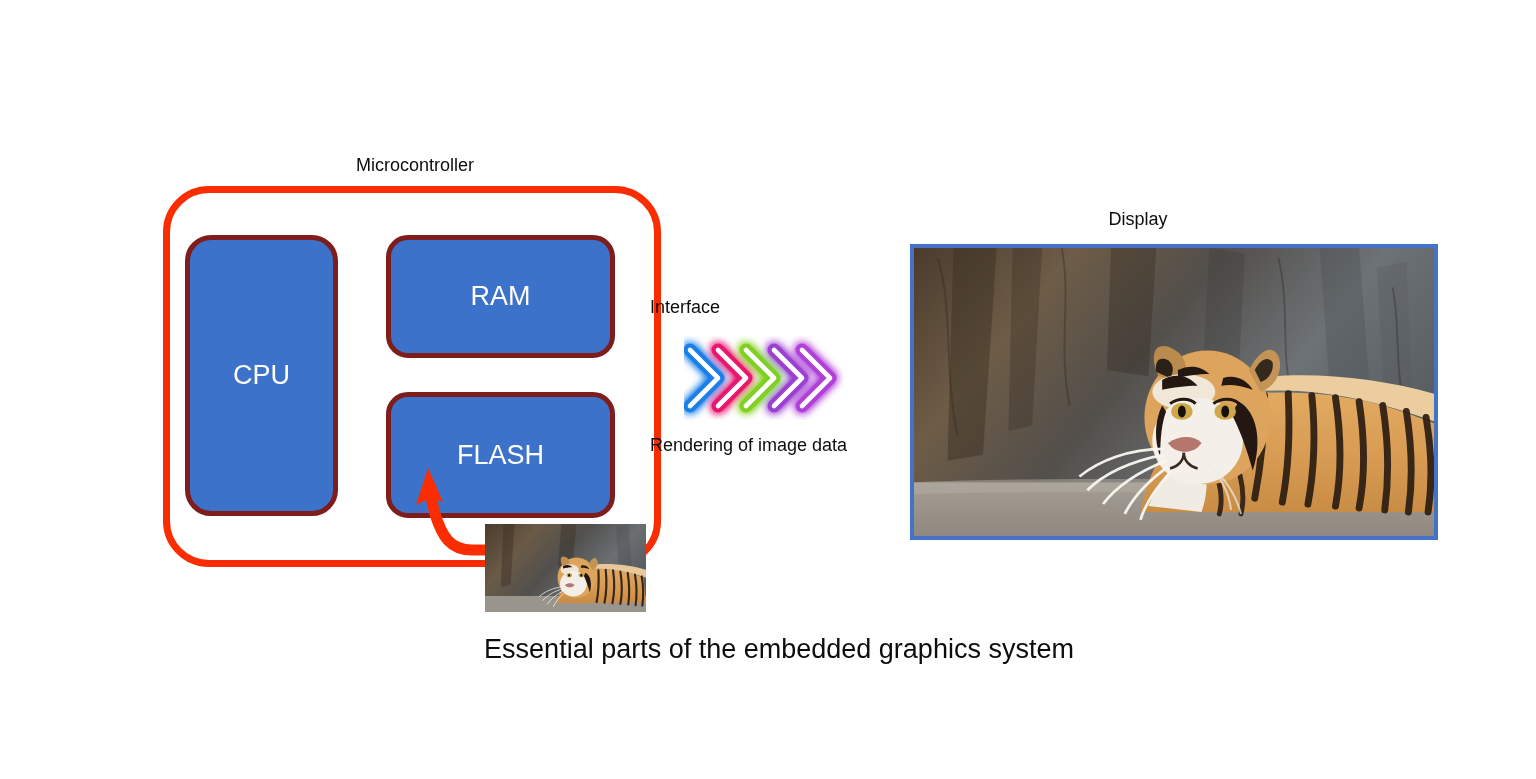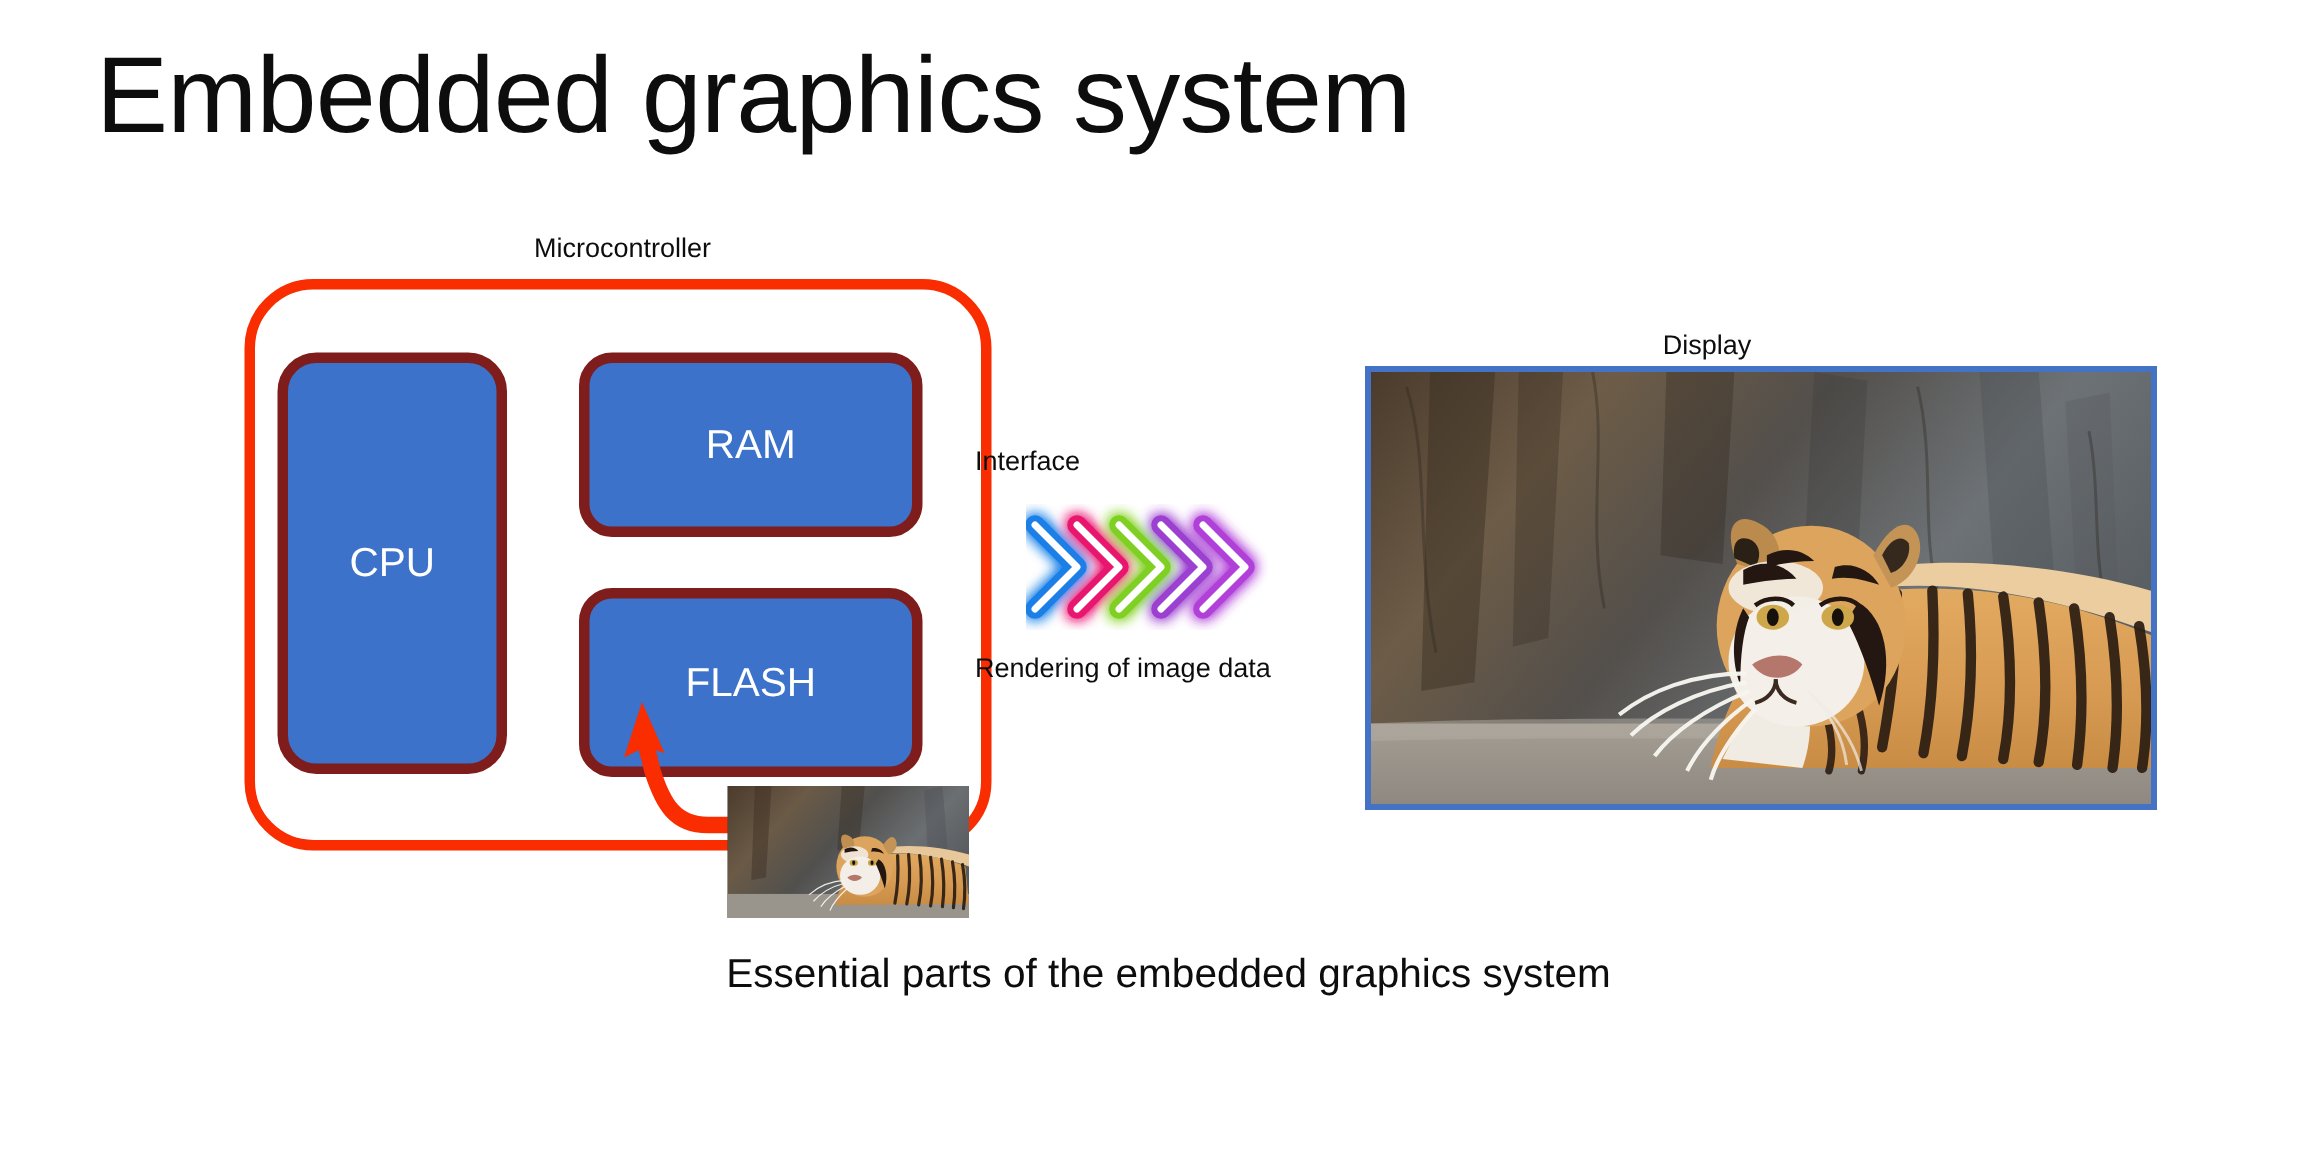--- a/index.html
+++ b/index.html
@@ -46,21 +46,21 @@
 
   #mcu-label {
     left: 0;
     top: 150px;
     width: 830px;
     text-align: center;
   }
 
   #display-label {
     left: 910px;
-    top: 215px;
+    top: 204px;
     width: 456px;
     text-align: center;
   }
 
   
   #mcu-outline {
     position: absolute;
     left: 163px;
     top: 186px;
     width: 498px;
@@ -68,21 +68,21 @@
     border: 7px solid #F92D00;
     border-radius: 46px;
     box-sizing: border-box;
     background: transparent;
   }
 
   
   .blue-block {
     position: absolute;
     background: #3C72C9;
-    border: 7px solid #7f1d1d;
+    border: 5px solid #7f1d1d;
     box-sizing: border-box;
     color: #ffffff;
     font-size: 27px;
     line-height: 31px;
     display: flex;
     align-items: center;
     justify-content: center;
   }
   #block-cpu {
     left: 185px;
@@ -177,21 +177,20 @@
     color: #0d0d0d;
     white-space: nowrap;
     margin-left: 21px;
   }
 </style>
 </head>
 <body>
 
 <div class="slide">
 
-  <div id="slide-title">Embedded graphics system</div>
 
   <div class="plain-label" id="mcu-label">Microcontroller</div>
 
   <div id="mcu-outline"></div>
 
   <div class="blue-block" id="block-cpu">
     <span class="block-text">CPU</span>
   </div>
 
   <div class="blue-block" id="block-ram">

